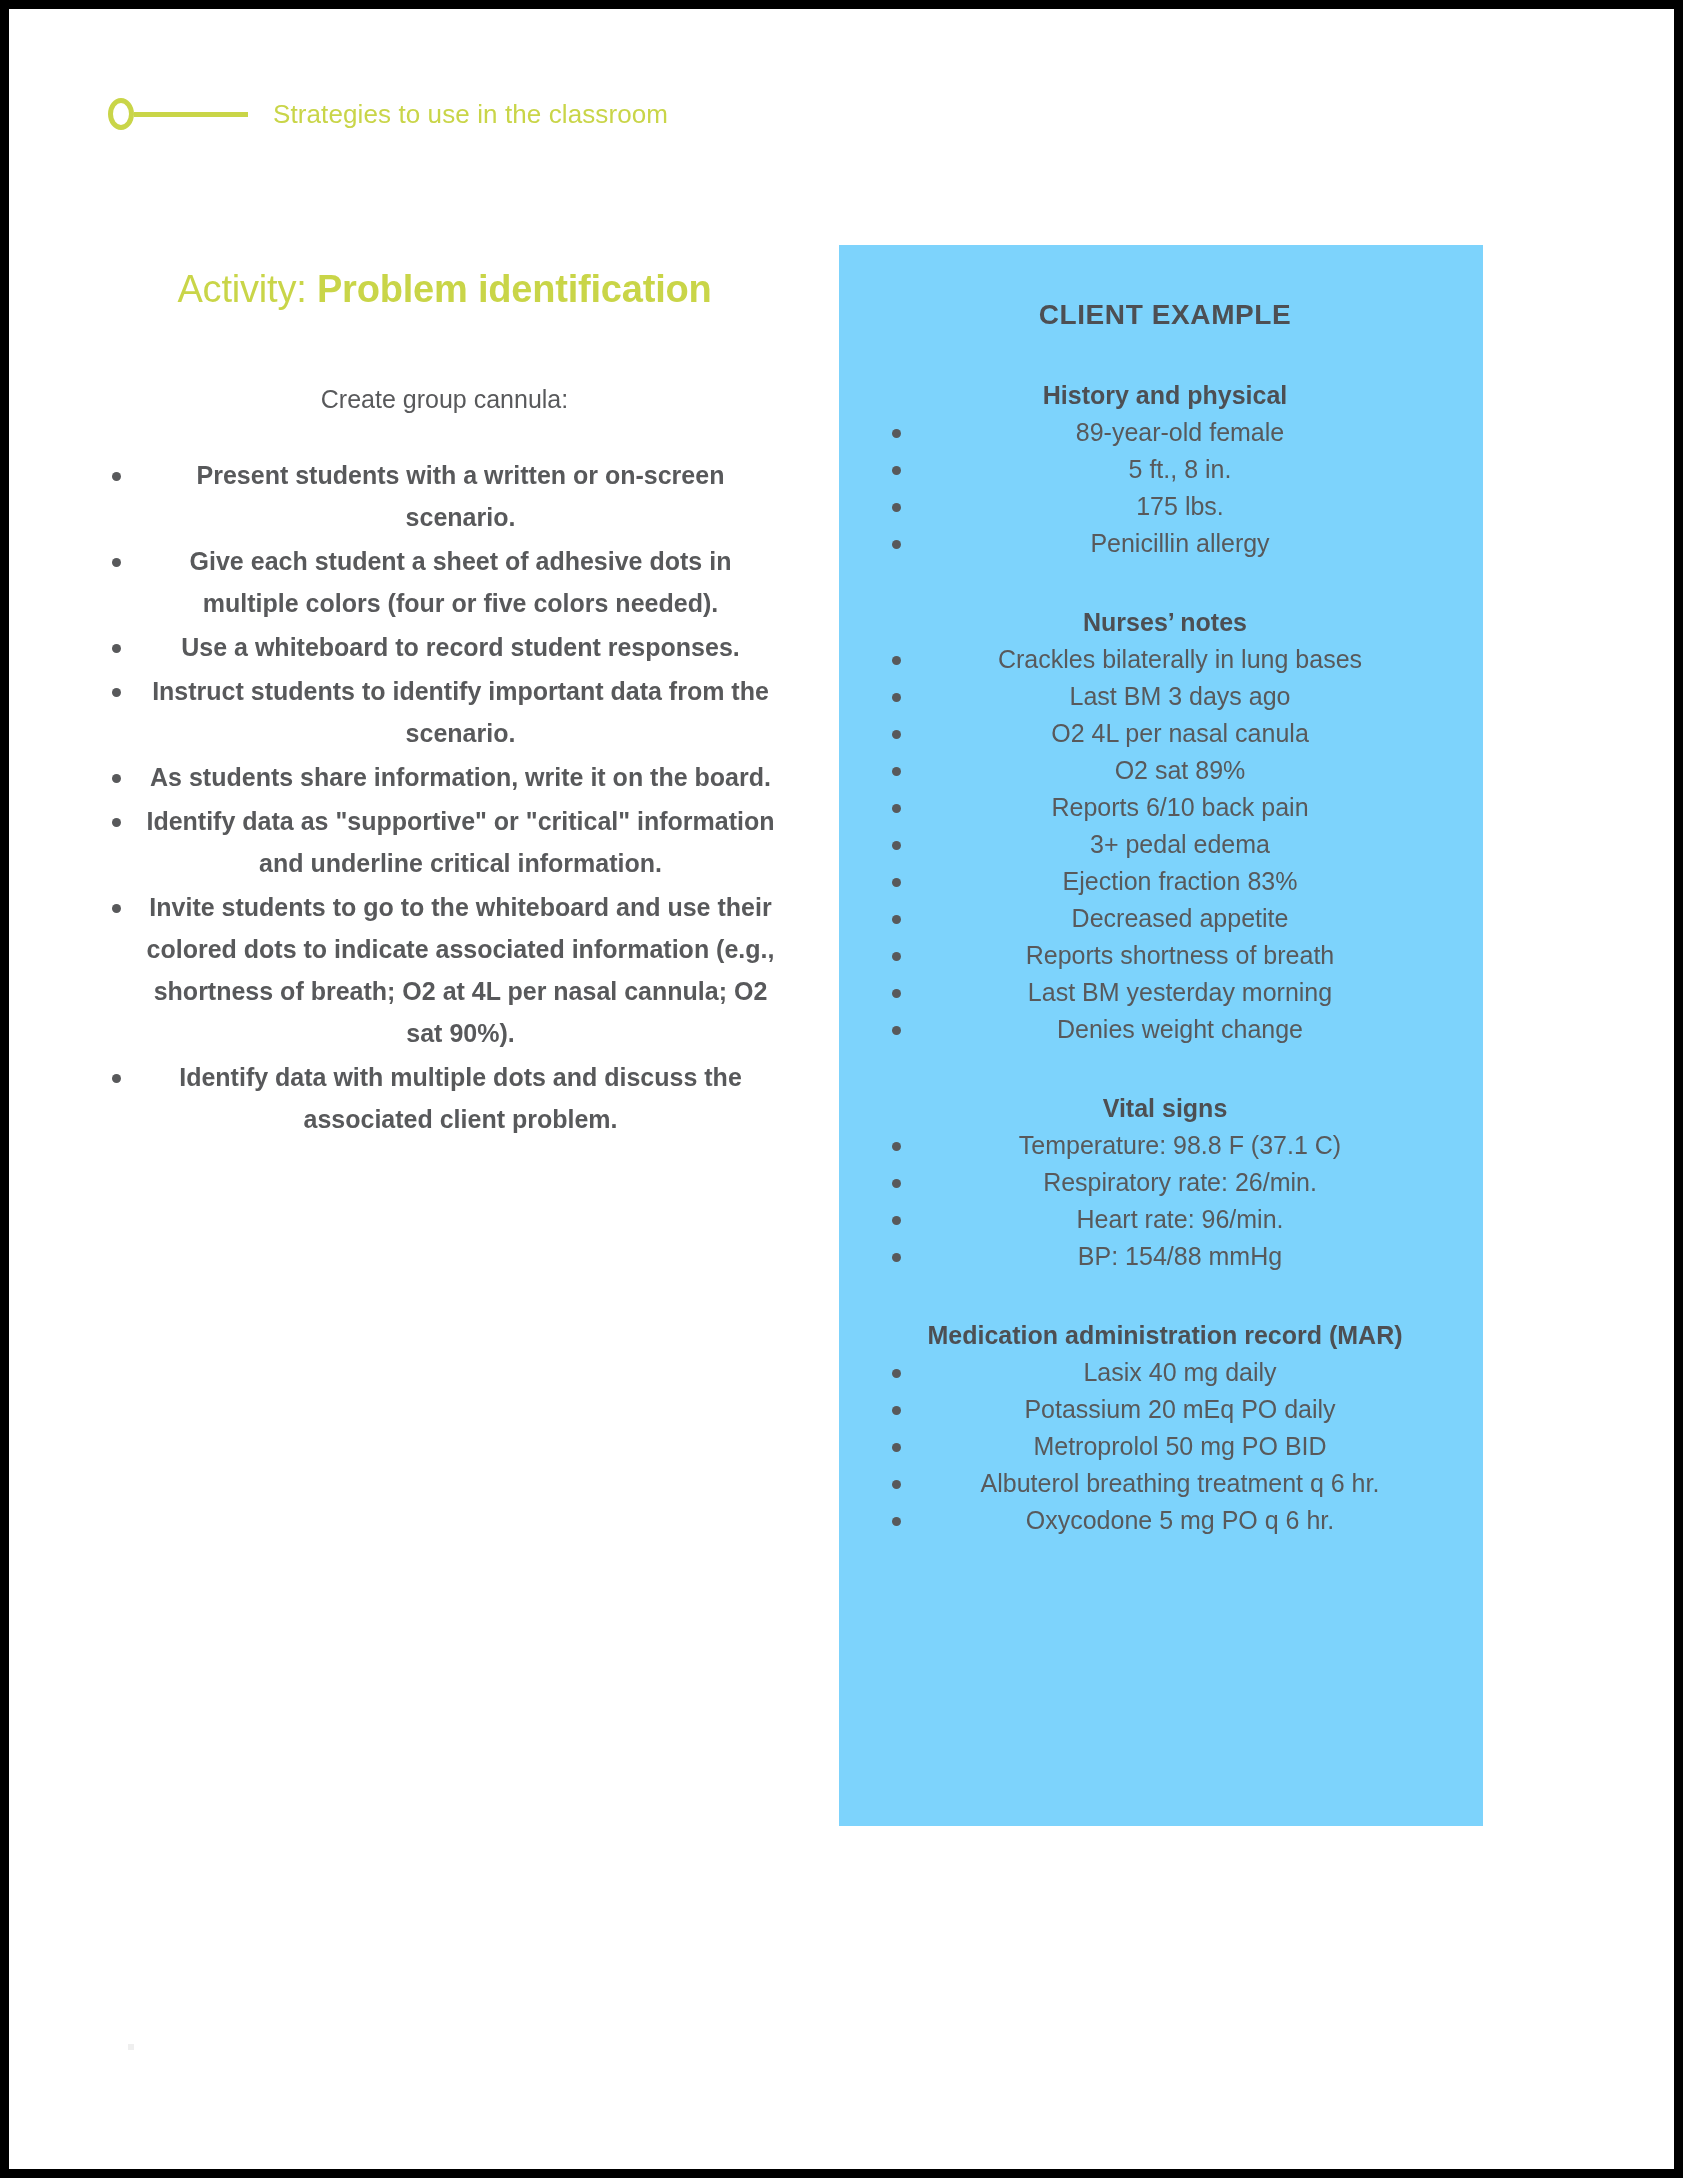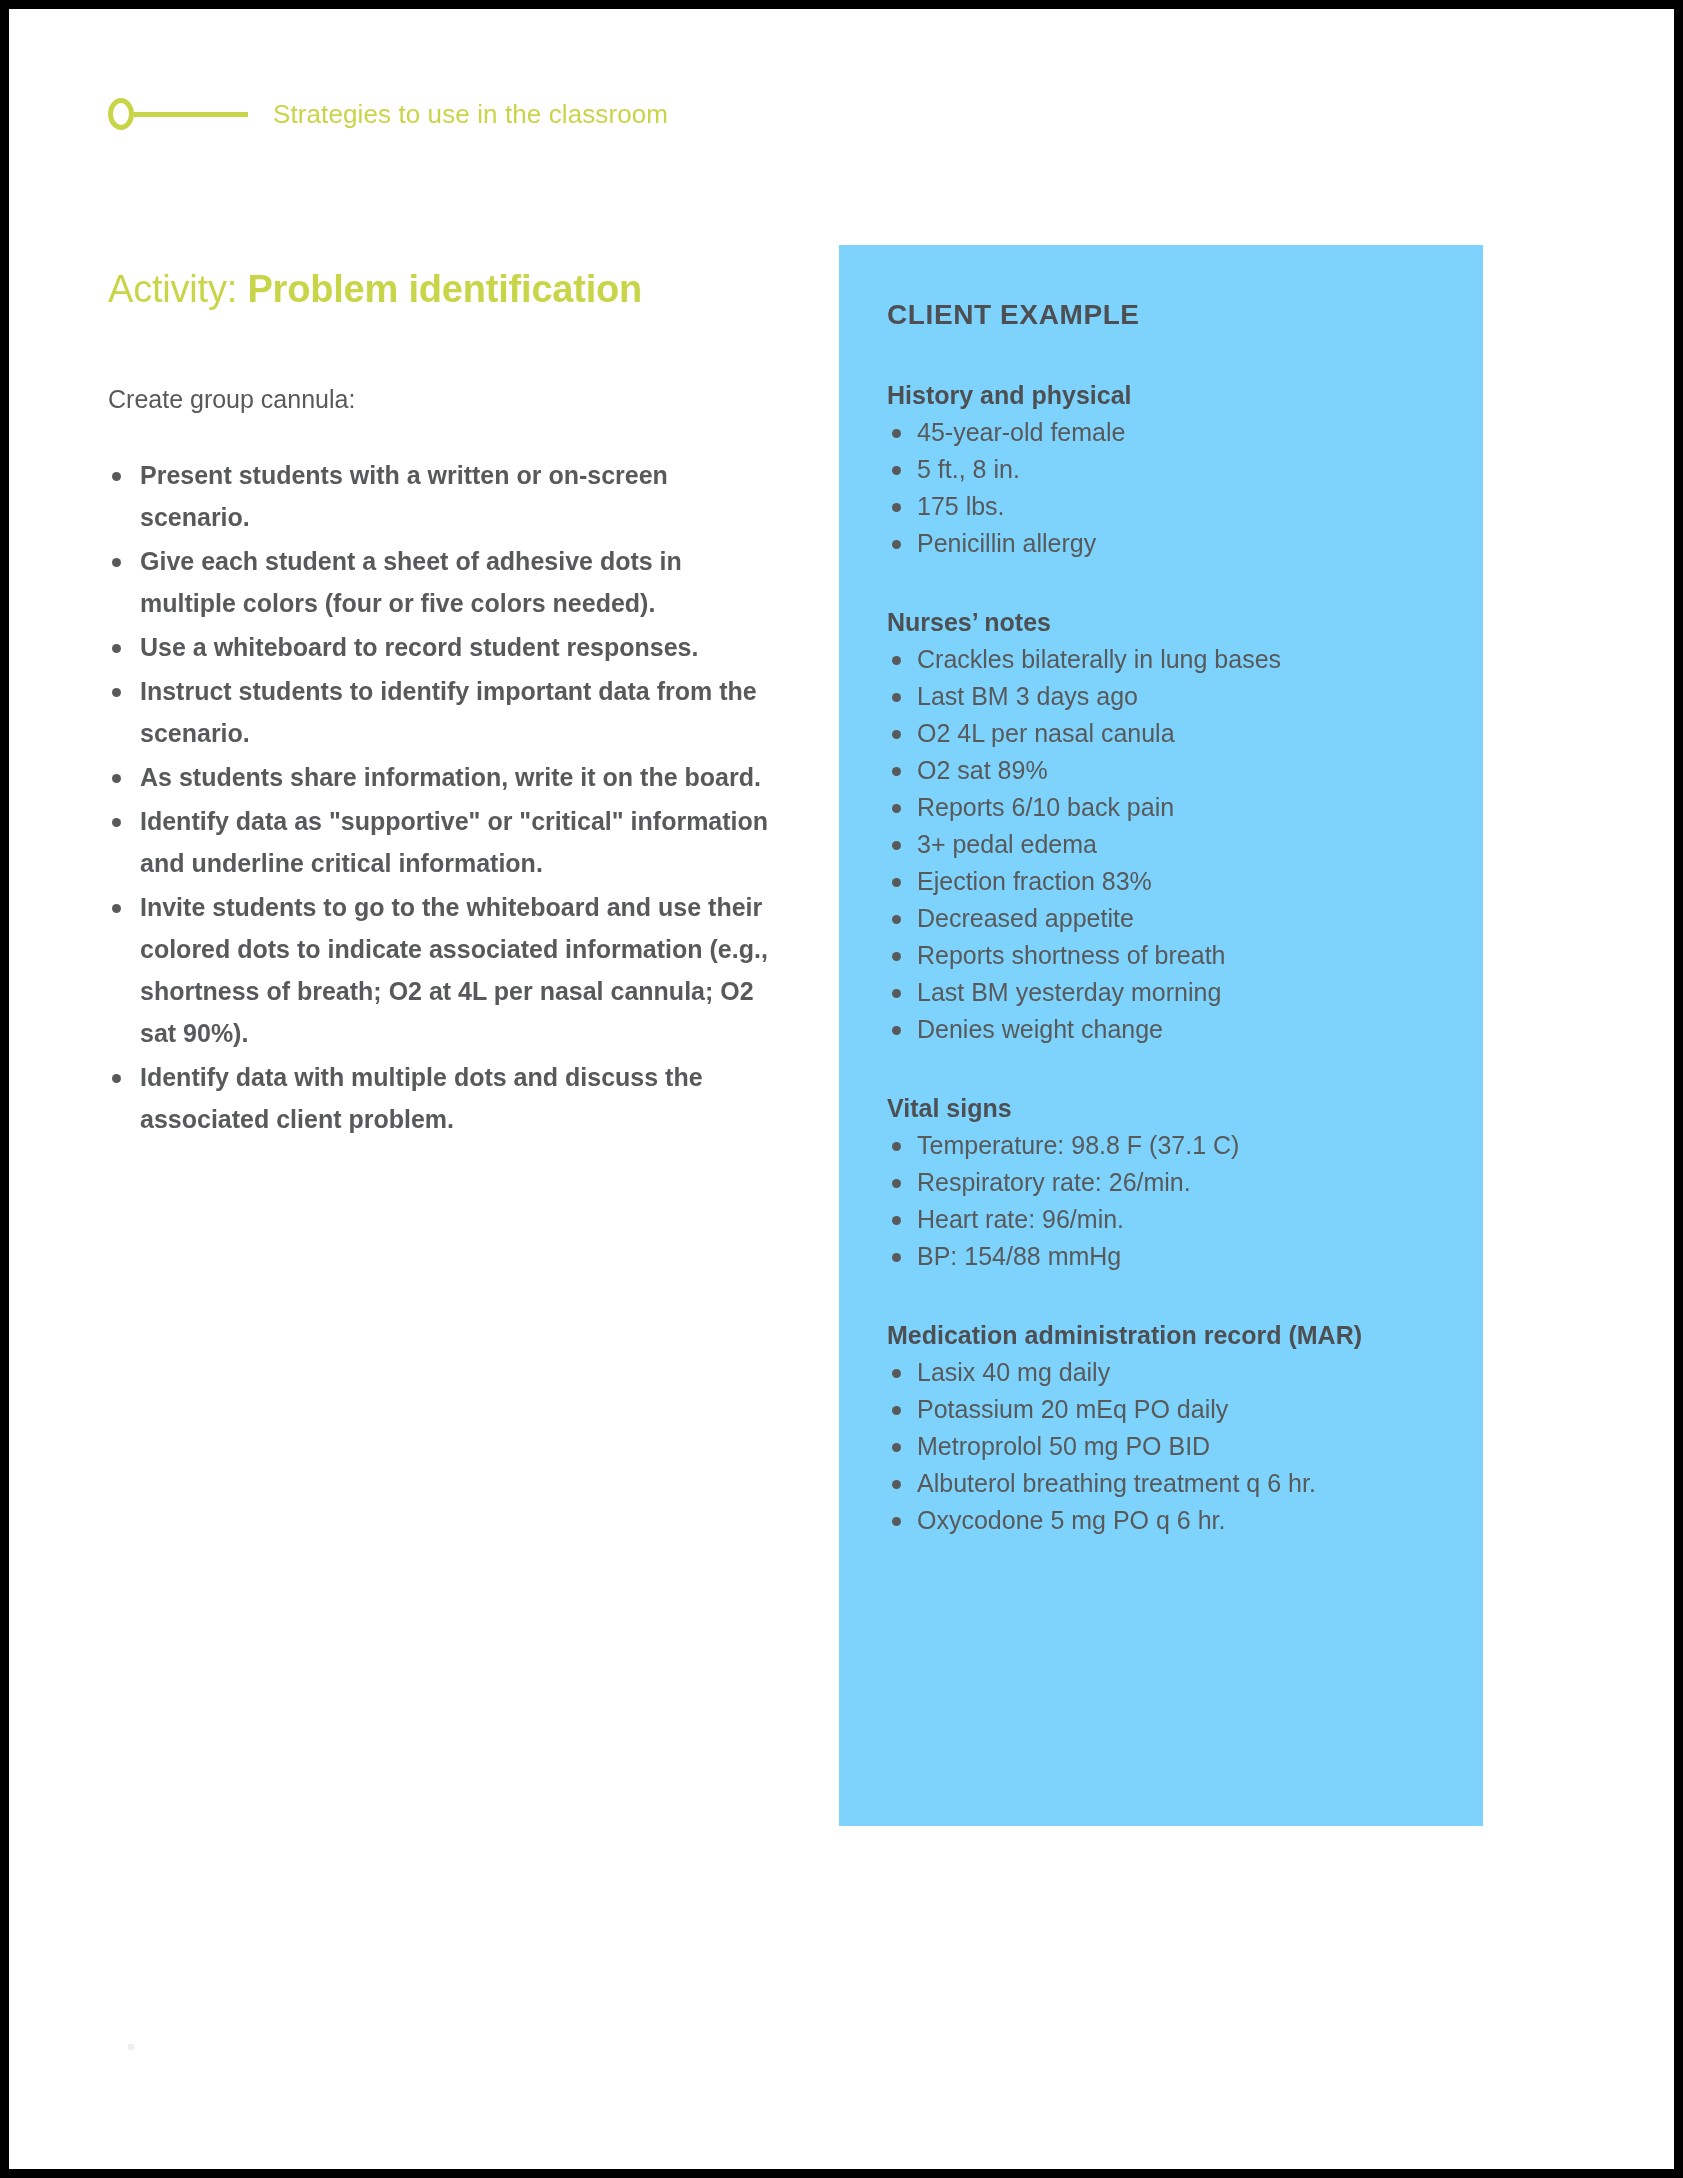--- a/index.html
+++ b/index.html
@@ -13,20 +13,21 @@
     font-family: "Liberation Sans", sans-serif;
     overflow: hidden;
   }
   .page {
     position: relative;
     width: 1683px;
     height: 2178px;
     box-sizing: border-box;
     background: #ffffff;
     border: 9px solid #000000;
+    text-align: center;
   }
   .page-inner {
     position: absolute;
     inset: 0;
     background: #ffffff;
   }
 
   
   .eyebrow {
     position: absolute;
@@ -207,21 +208,21 @@
       </ul>
     </div>
 
     <div class="client-panel">
       <div class="panel-content">
         <div class="panel-heading">CLIENT EXAMPLE</div>
 
         <div class="panel-section first">
           <div class="section-title">History and physical</div>
           <ul class="panel-list">
-            <li>45-year-old female</li>
+            <li>89-year-old female</li>
             <li>5 ft., 8 in.</li>
             <li>175 lbs.</li>
             <li>Penicillin allergy</li>
           </ul>
         </div>
 
         <div class="panel-section">
           <div class="section-title">Nurses’ notes</div>
           <ul class="panel-list">
             <li>Crackles bilaterally in lung bases</li>

